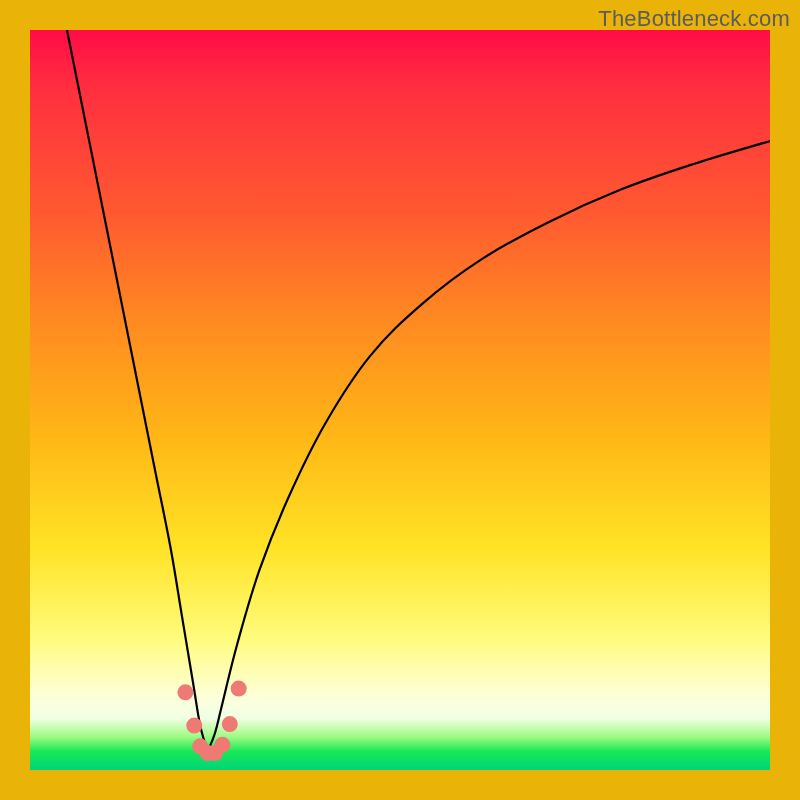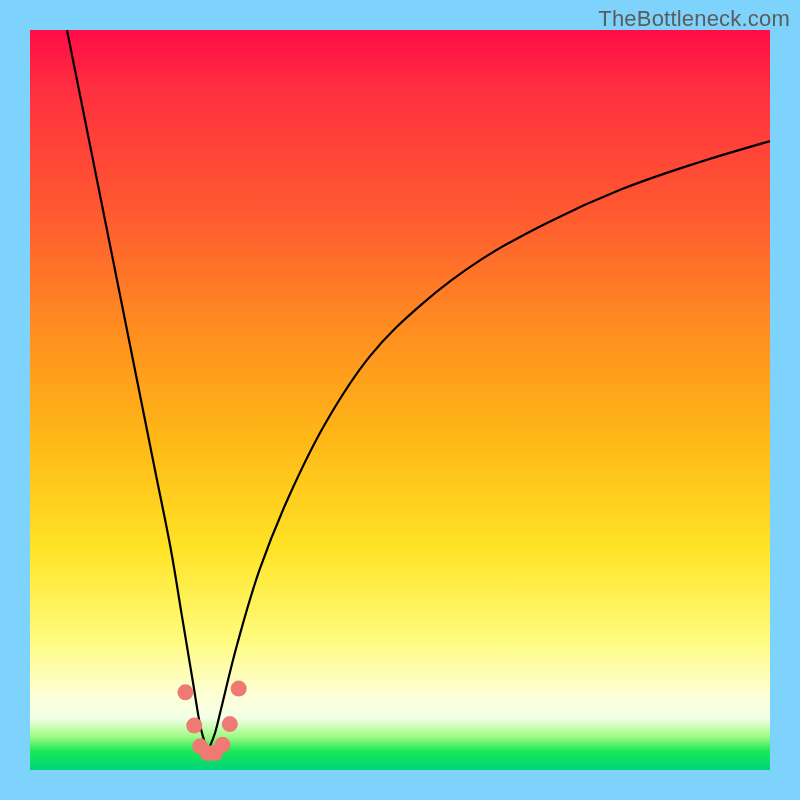--- a/index.html
+++ b/index.html
@@ -8,21 +8,21 @@
     width: 800px;
     height: 800px;
     overflow: hidden;
     background: #000;
     font-family: Arial, Helvetica, sans-serif;
   }
   .frame {
     position: relative;
     width: 800px;
     height: 800px;
-    background: #7dd3fc;
+    background: #eab308;
   }
   .watermark {
     position: absolute;
     top: 6px;
     right: 10px;
     color: #5c5c5c;
     font-size: 22px;
     font-weight: 500;
     letter-spacing: 0.2px;
     z-index: 10;

